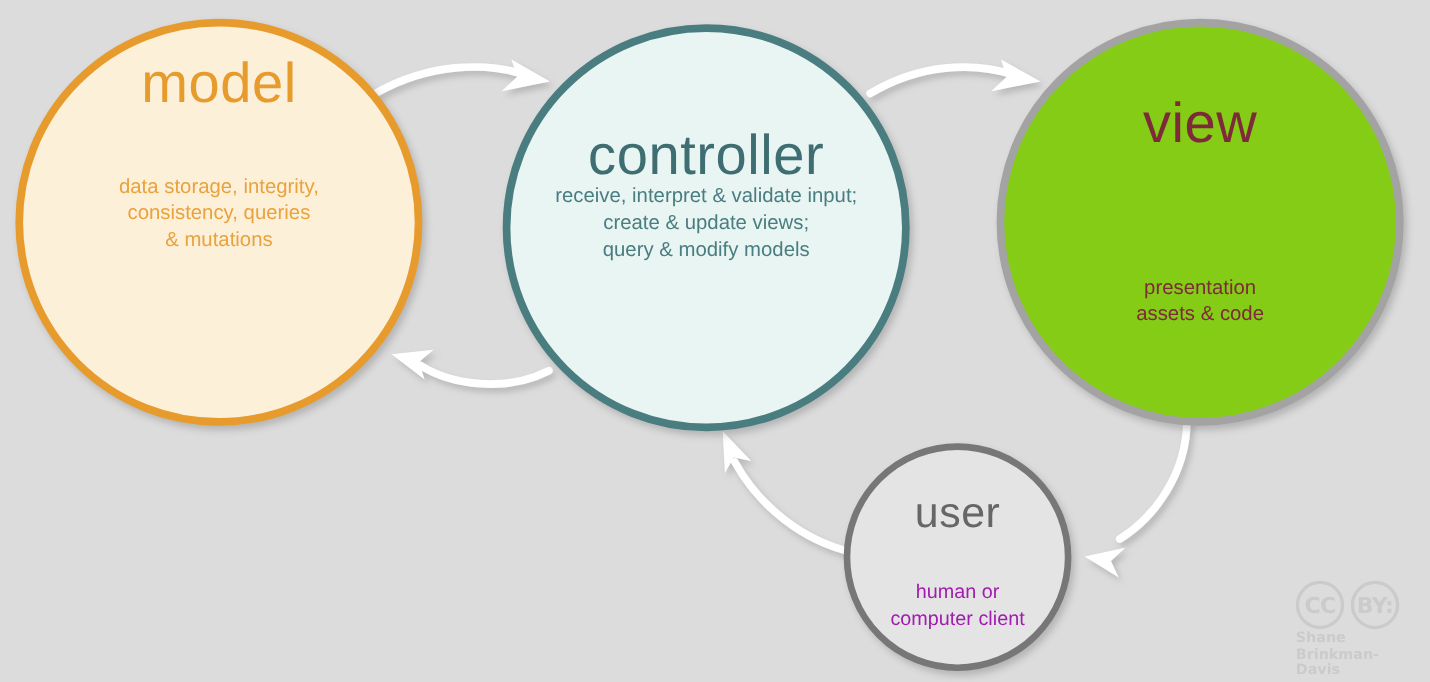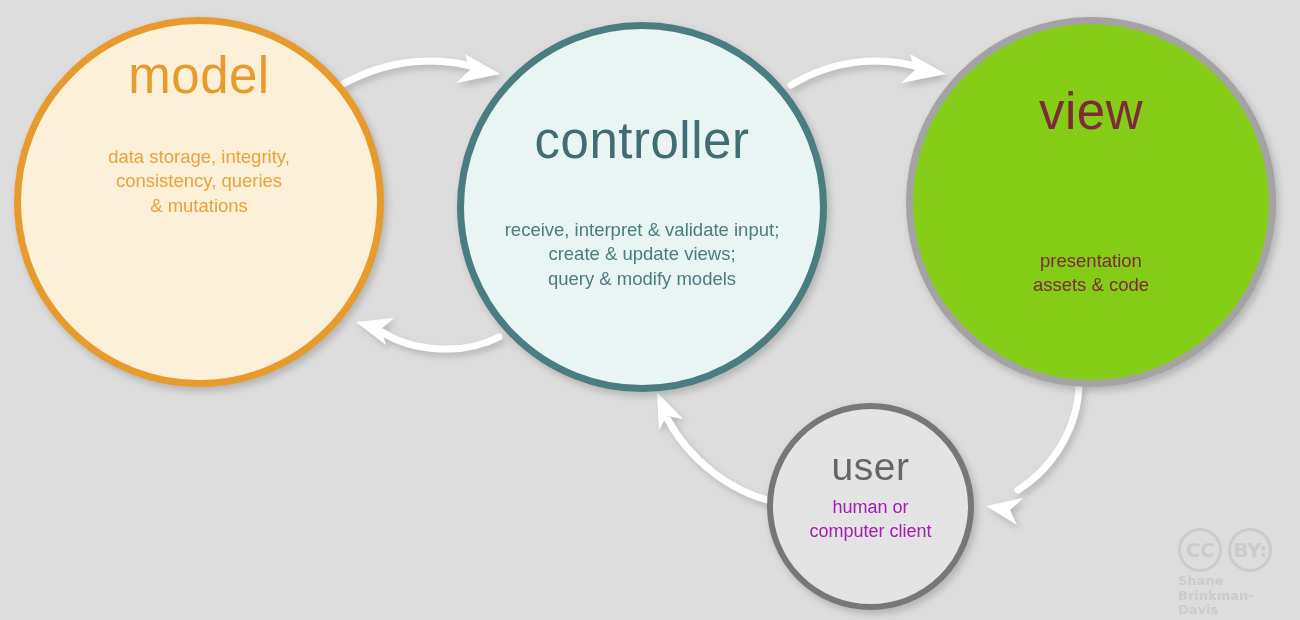--- a/index.html
+++ b/index.html
@@ -60,42 +60,41 @@
   }
   #node-model .node-title {
     color: #e79b2c;
     font-size: 51px;
     margin-top: 26px;
     text-align: right;
   }
   #node-model .node-desc {
     color: #e9a23c;
     font-size: 18.5px;
-    margin-top: 44px;
+    margin-top: 56px;
   }
 
   
   #node-controller {
     left: 457px;
     top: 22px;
     width: 370px;
     height: 370px;
     background: #e8f5f2;
     border: 7px solid #4a7d80;
     box-shadow: 3px 4px 7px rgba(90,90,90,0.30);
   }
   #node-controller .node-title {
     color: #3f6e72;
     font-size: 51px;
     margin-top: 86px;
   }
   #node-controller .node-desc {
     color: #4a7d80;
     font-size: 18.5px;
-    margin-top: 52px;
   }
 
   
   #node-view {
     left: 906px;
     top: 17px;
     width: 370px;
     height: 370px;
     background: #84cc16;
     border: 7px solid #a3a3a3;
@@ -115,20 +114,21 @@
 
   
   #node-user {
     left: 767px;
     top: 403px;
     width: 207px;
     height: 207px;
     background: #e4e4e4;
     border: 6px solid #777777;
     box-shadow: 3px 4px 7px rgba(90,90,90,0.30);
+    gap: 31px;
   }
   #node-user .node-title {
     color: #666666;
     font-size: 39px;
     margin-top: 38px;
   }
   #node-user .node-desc {
     color: #a21caf;
     font-size: 18px;
     margin-top: 10px;

